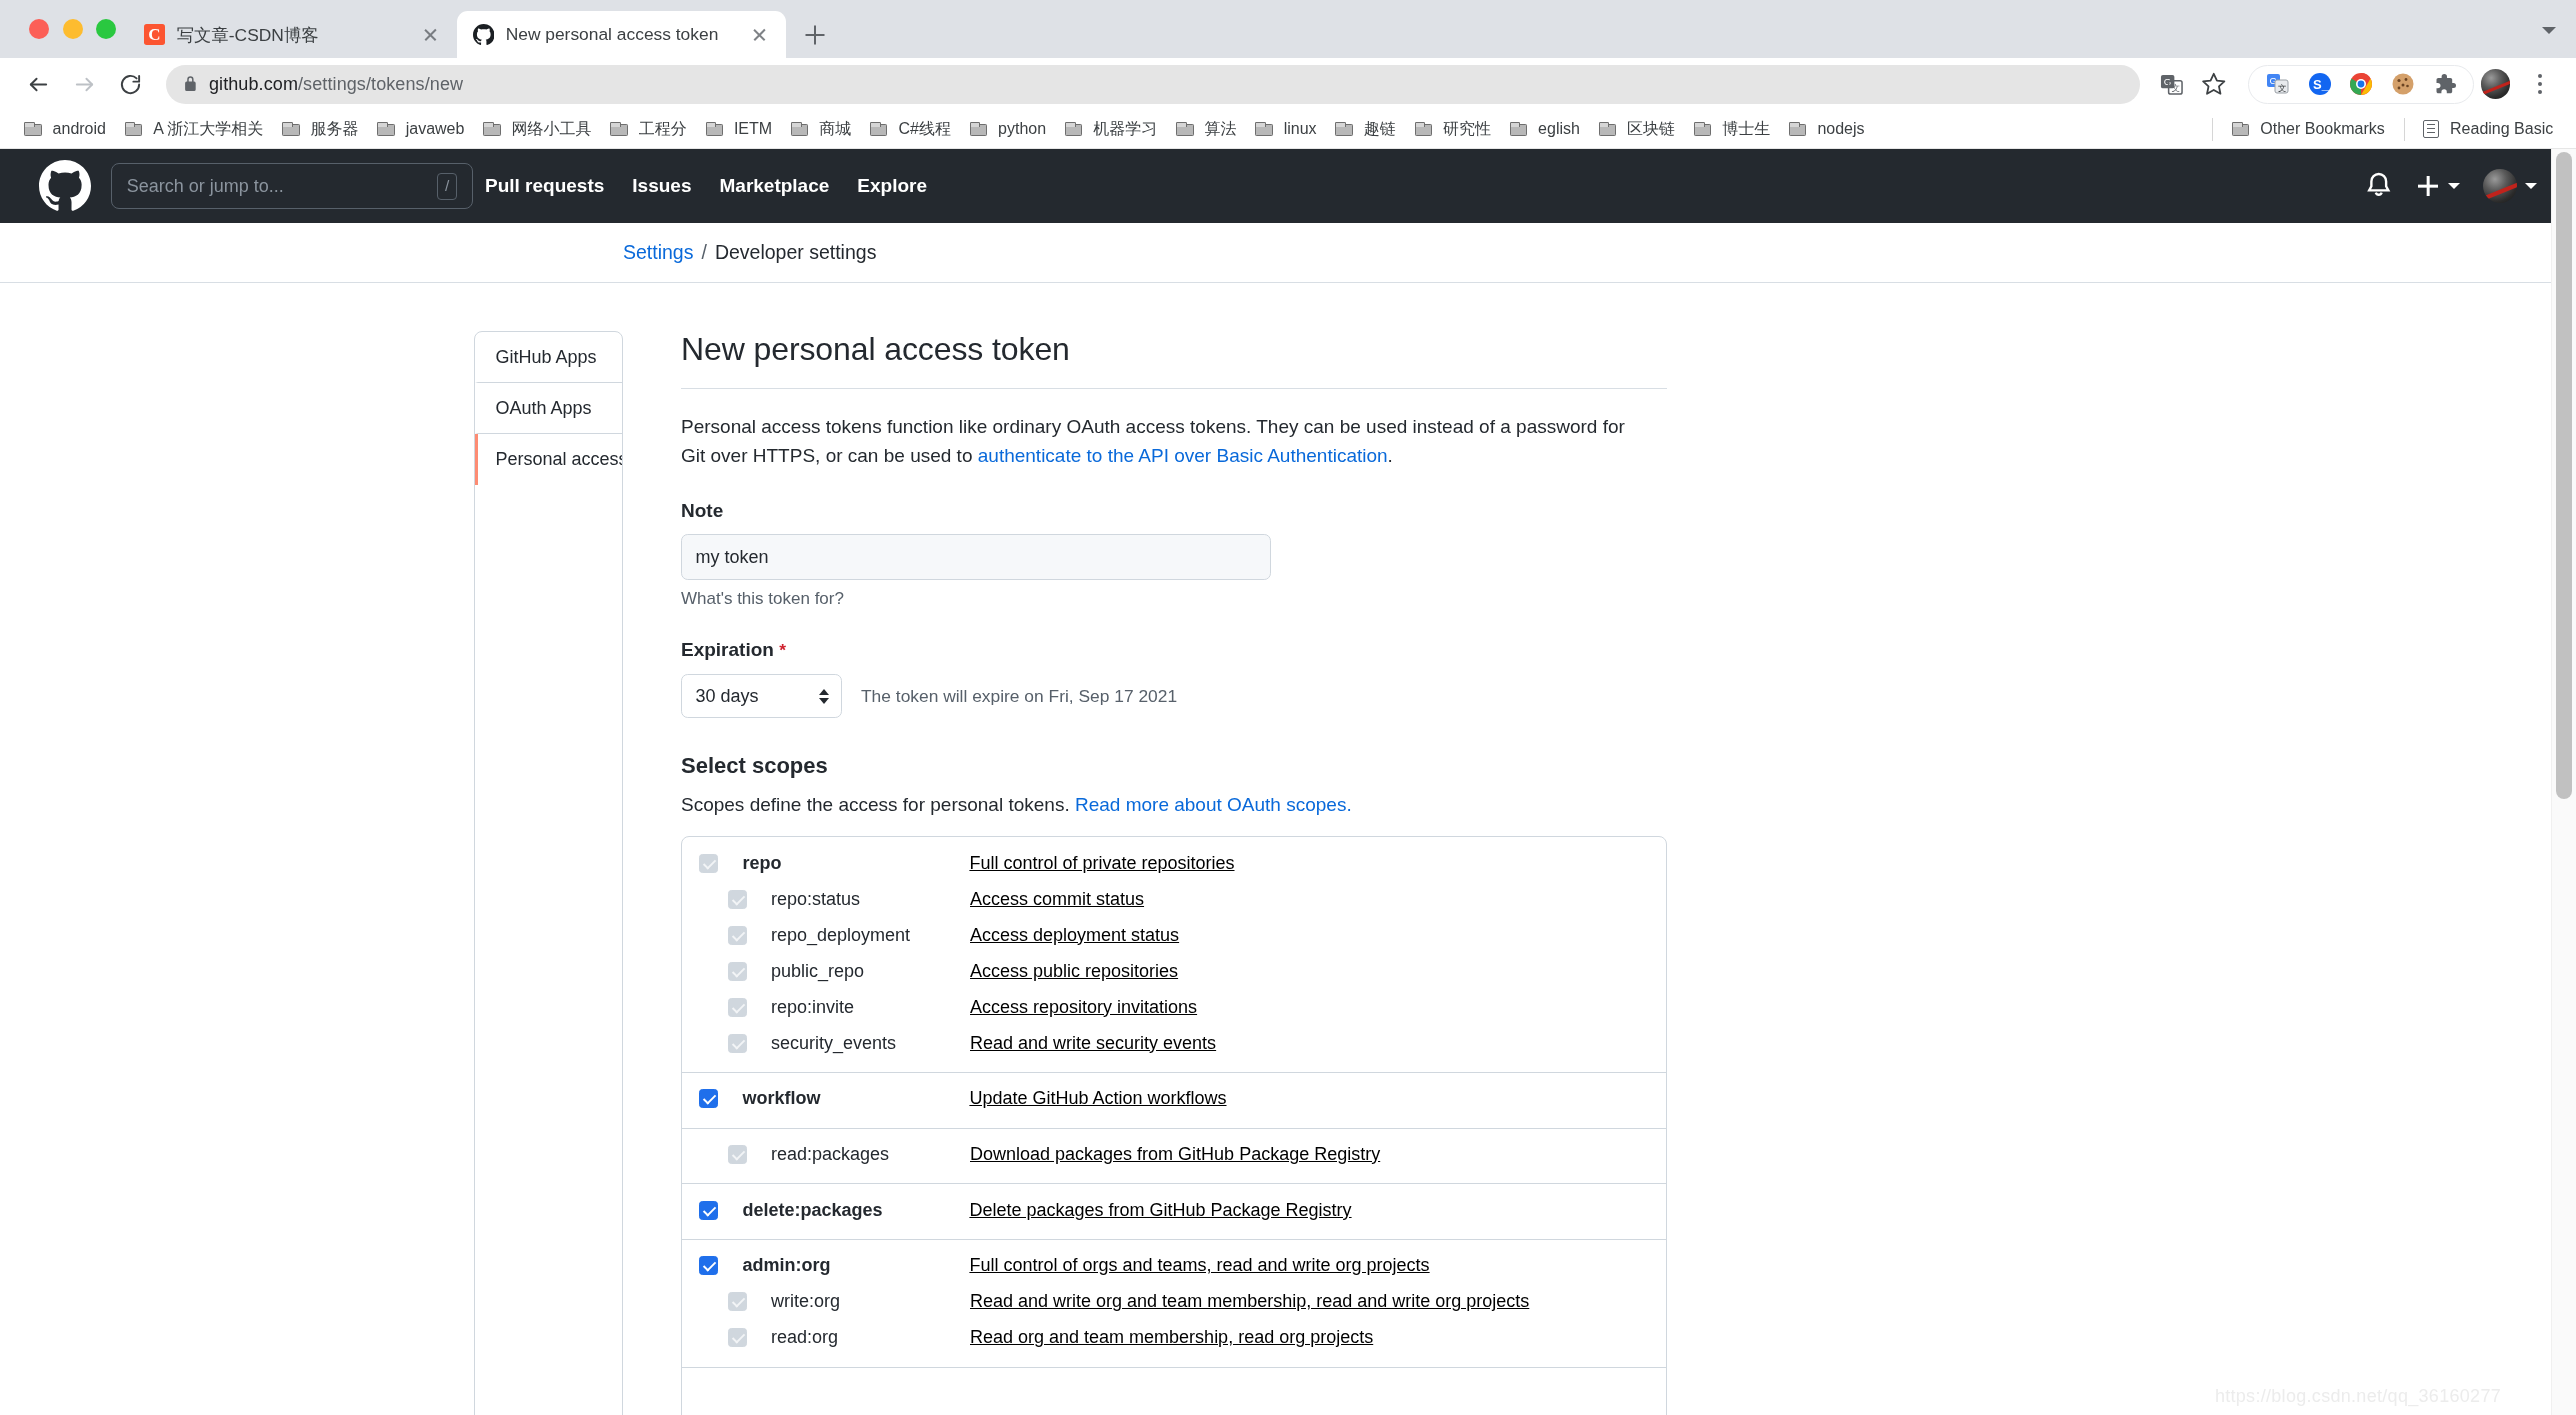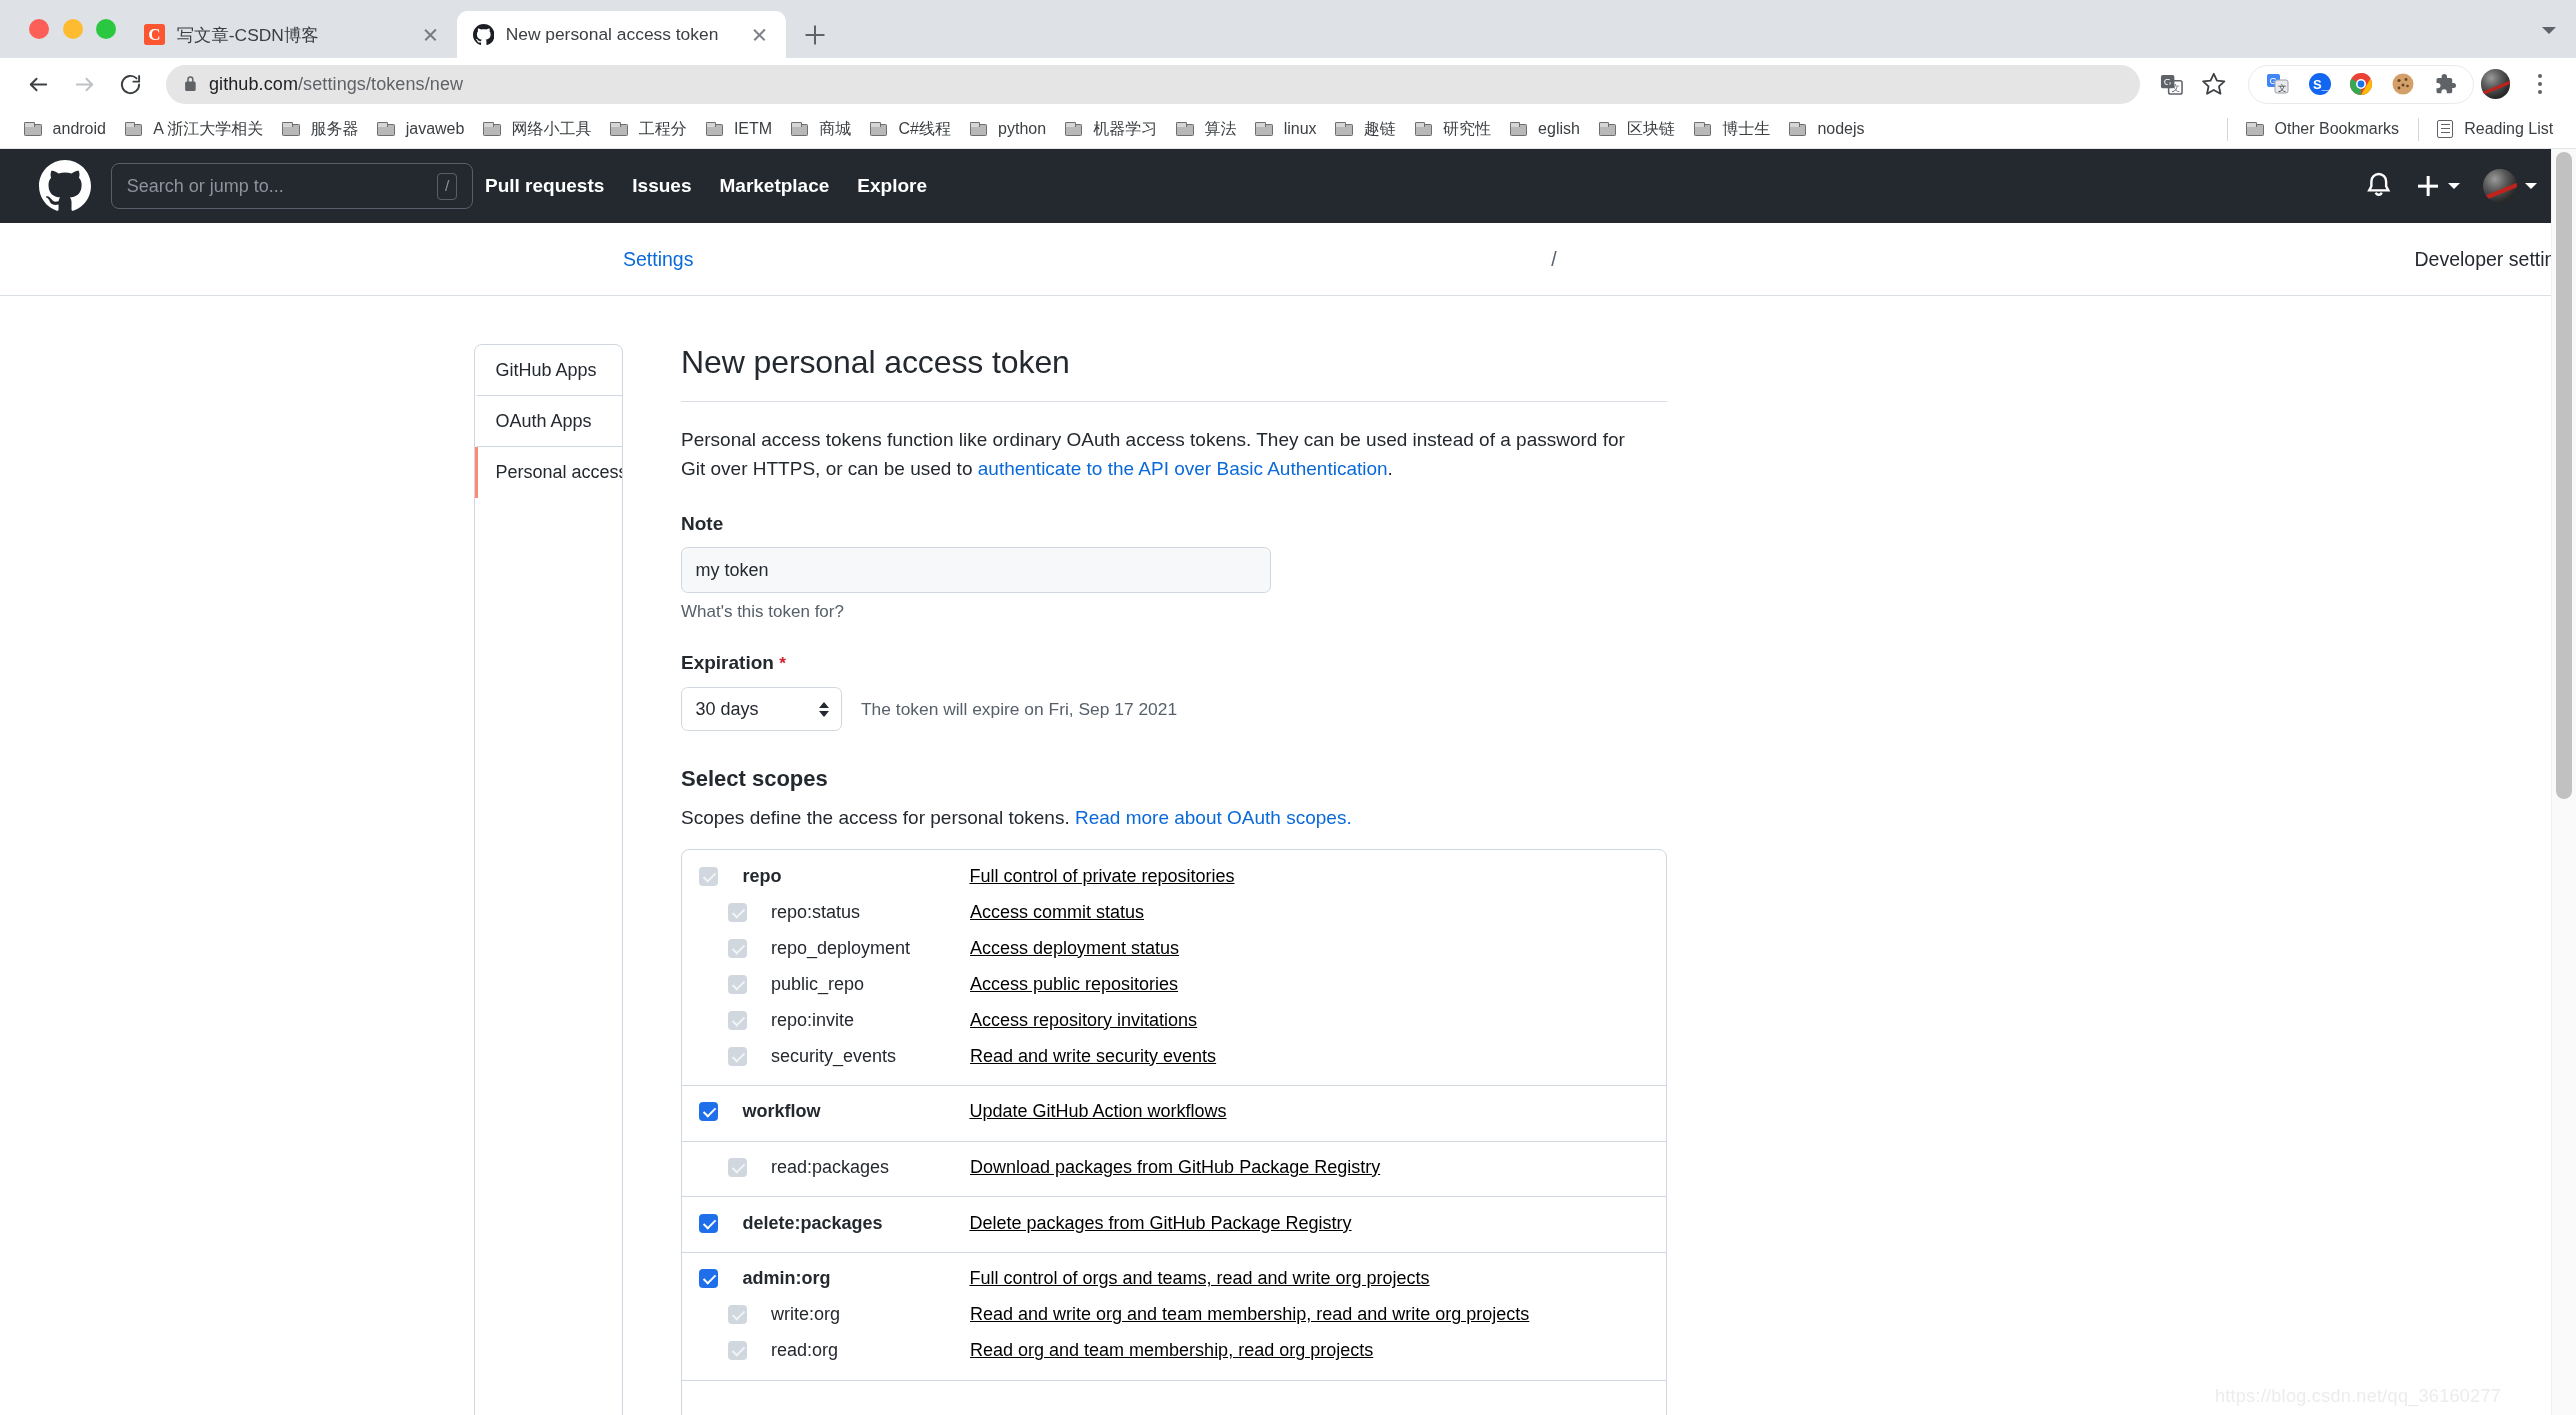--- a/index.html
+++ b/index.html
@@ -151,22 +151,22 @@
     width: 34px; height: 34px; border-radius: 50%;
     background: radial-gradient(circle at 35% 30%, #9a9a9a 0%, #5a5a5a 35%, #2b2b2b 70%, #141414 100%);
     position: relative; overflow: hidden;
   }
   .gh-avatar::after {
     content:""; position:absolute; left:-10%; top: 60%; width:130%; height:11%;
     background: #c0231c; transform: rotate(-22deg);
   }
 
   .breadcrumb-bar {
-    height: 73px; display:flex; align-items:center; padding-left: 623px;
-    font-size: 19.5px; color: #24292f; border-bottom: 0.7px solid #d8dee4; justify-content: space-between;
+    height: 60px; display:flex; align-items:center; padding-left: 623px;
+    font-size: 19.5px; color: #24292f; border-bottom: 0.7px solid #d8dee4;
   }
   .breadcrumb-bar a { color:#0969da; text-decoration:none; }
   .breadcrumb-bar .sep { margin: 0 8px; color:#57606a;}
 
   .content { display:flex; padding-top: 48px; }
   .side-col { width: 623px; flex:0 0 623px; display:flex; justify-content:flex-end; padding-right: 0;}
   .sidenav {
     width: 149px; border: 0.7px solid #d0d7de; border-radius: 8px; overflow:hidden; background:#fff;
   }
   .sidenav-item {
@@ -455,21 +455,21 @@
         <span class="folder-ico"></span>
         <span>Other Bookmarks</span>
       </div>
       <span class="bm-sep"></span>
       <div class="bm">
         <span class="list-ico">
             <span></span>
             <span></span>
             <span></span>
           </span>
-        <span>Reading List</span>
+        <span>Reading Basic</span>
       </div>
     </div>
   </div>
 
   <div class="page">
 
     <div class="gh-header">
       <span class="gh-logo">
         <svg width="52" height="52" viewBox="0 0 16 16">
             <path fill="#fff" d="M8 0C3.58 0 0 3.58 0 8c0 3.54 2.29 6.53 5.47 7.59.4.07.55-.17.55-.38 0-.19-.01-.82-.01-1.49-2.01.37-2.53-.49-2.69-.94-.09-.23-.48-.94-.82-1.13-.28-.15-.68-.52-.01-.53.63-.01 1.08.58 1.23.82.72 1.21 1.87.87 2.33.66.07-.52.28-.87.51-1.07-1.78-.2-3.64-.89-3.64-3.95 0-.87.31-1.59.82-2.15-.08-.2-.36-1.02.08-2.12 0 0 .67-.21 2.2.82.64-.18 1.32-.27 2-.27s1.36.09 2 .27c1.53-1.04 2.2-.82 2.2-.82.44 1.1.16 1.92.08 2.12.51.56.82 1.27.82 2.15 0 3.07-1.87 3.75-3.65 3.95.29.25.54.73.54 1.48 0 1.07-.01 1.93-.01 2.2 0 .21.15.46.55.38A8.01 8.01 0 0 0 16 8c0-4.42-3.58-8-8-8z"></path>

